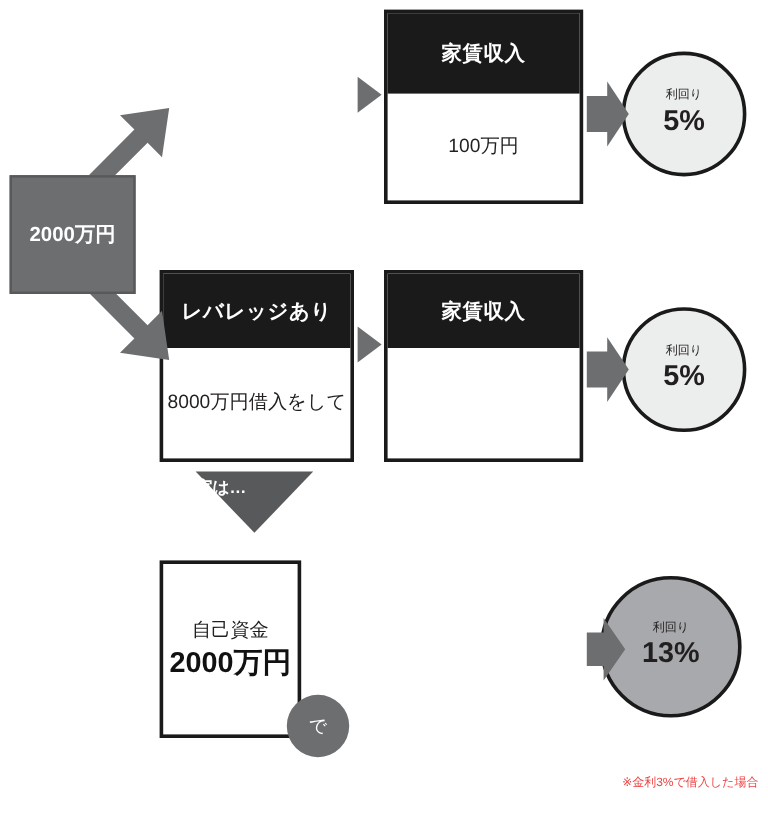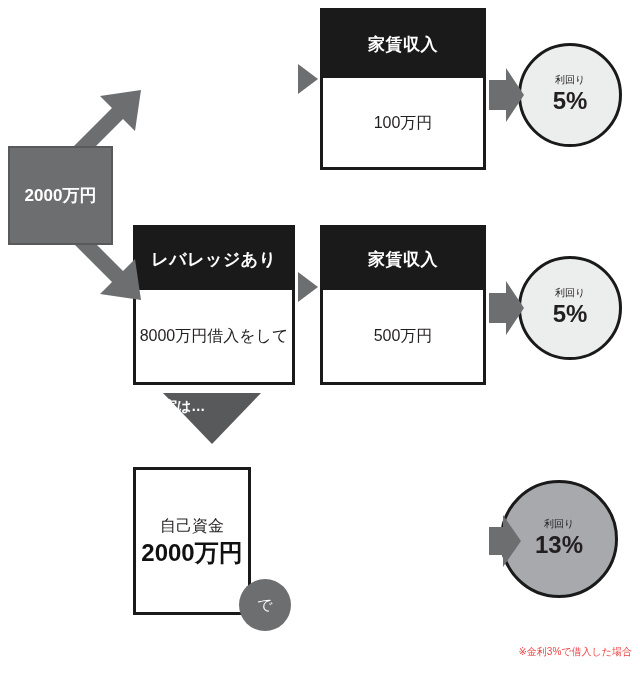--- a/index.html
+++ b/index.html
@@ -203,23 +203,20 @@
 
   <div class="box" id="box-leverage">
     <div class="box-header">レバレッジあり</div>
     <div class="box-body">
       <span class="line">8000万円借入をして</span>
     </div>
   </div>
 
   <div class="box" id="box-rent-2">
     <div class="box-header">家賃収入</div>
-    <div class="box-body">
-      <span class="line">500万円</span>
-    </div>
   </div>
 
   <div class="circle" id="circle-yield-2">
     <span class="c-label">利回り</span>
     <span class="c-value">5%</span>
   </div>
 
   <div id="label-jitsuwa">実は…</div>
 
   <div class="box" id="box-own-capital">

